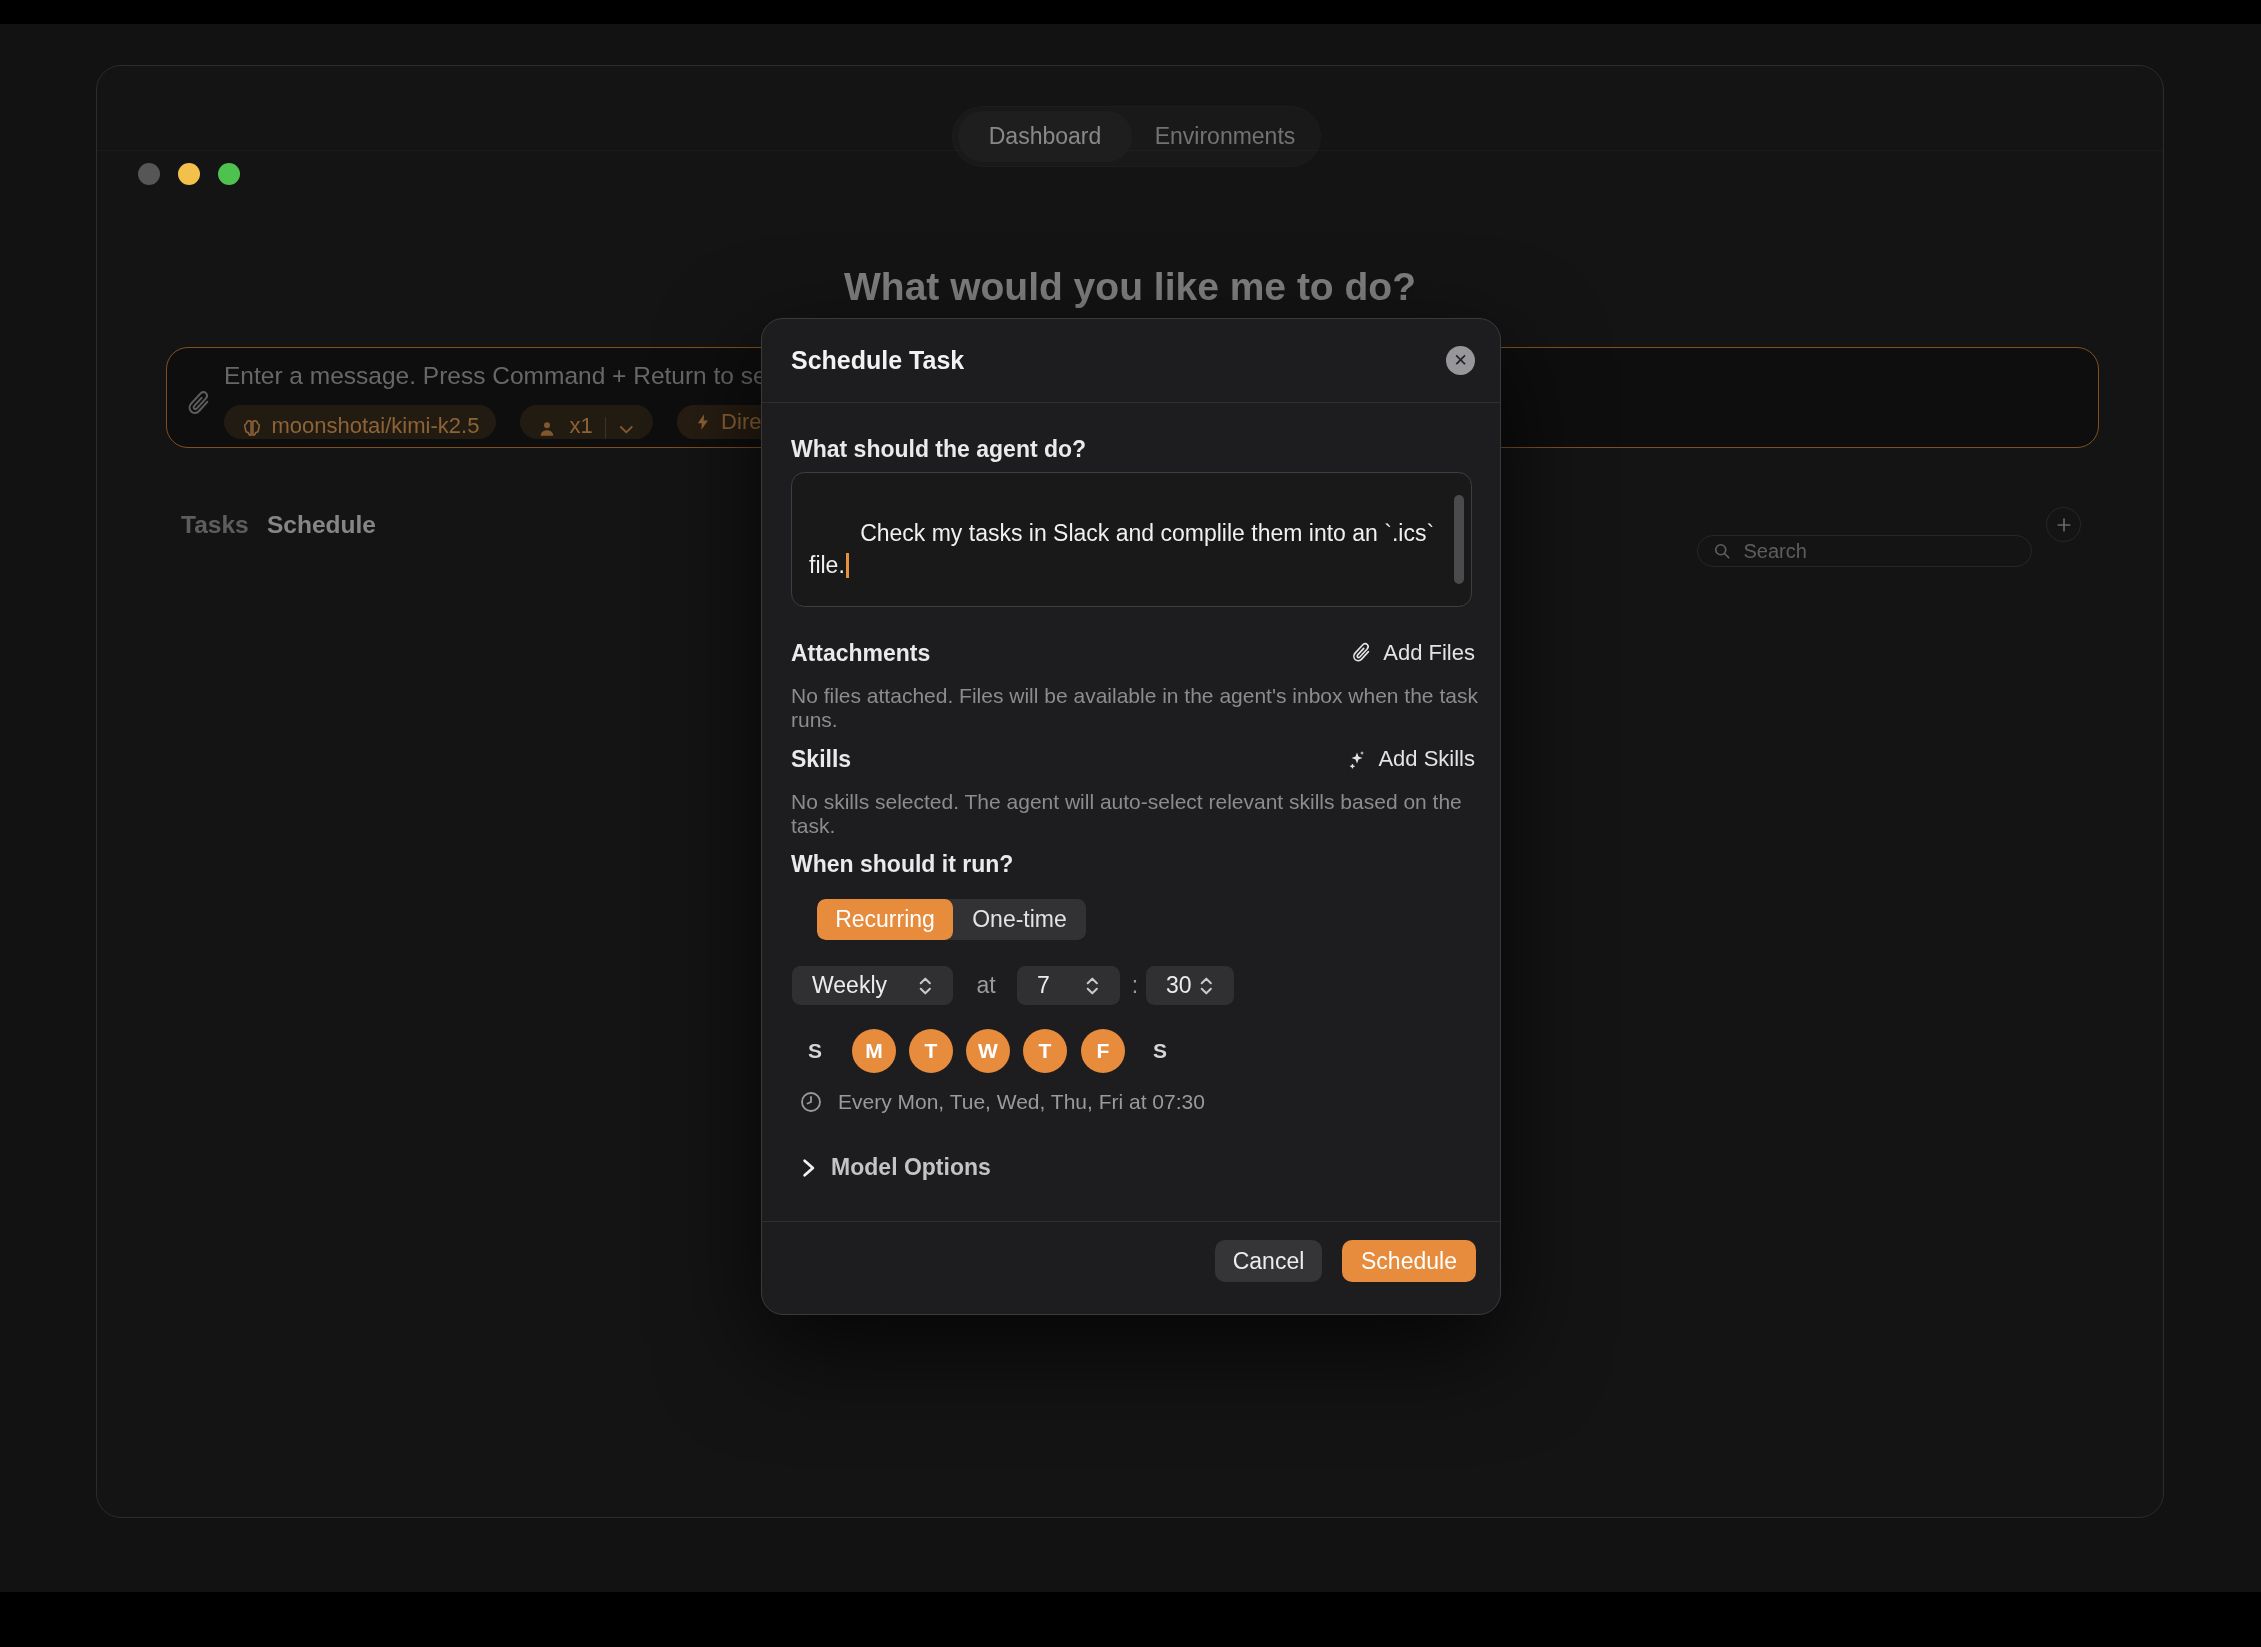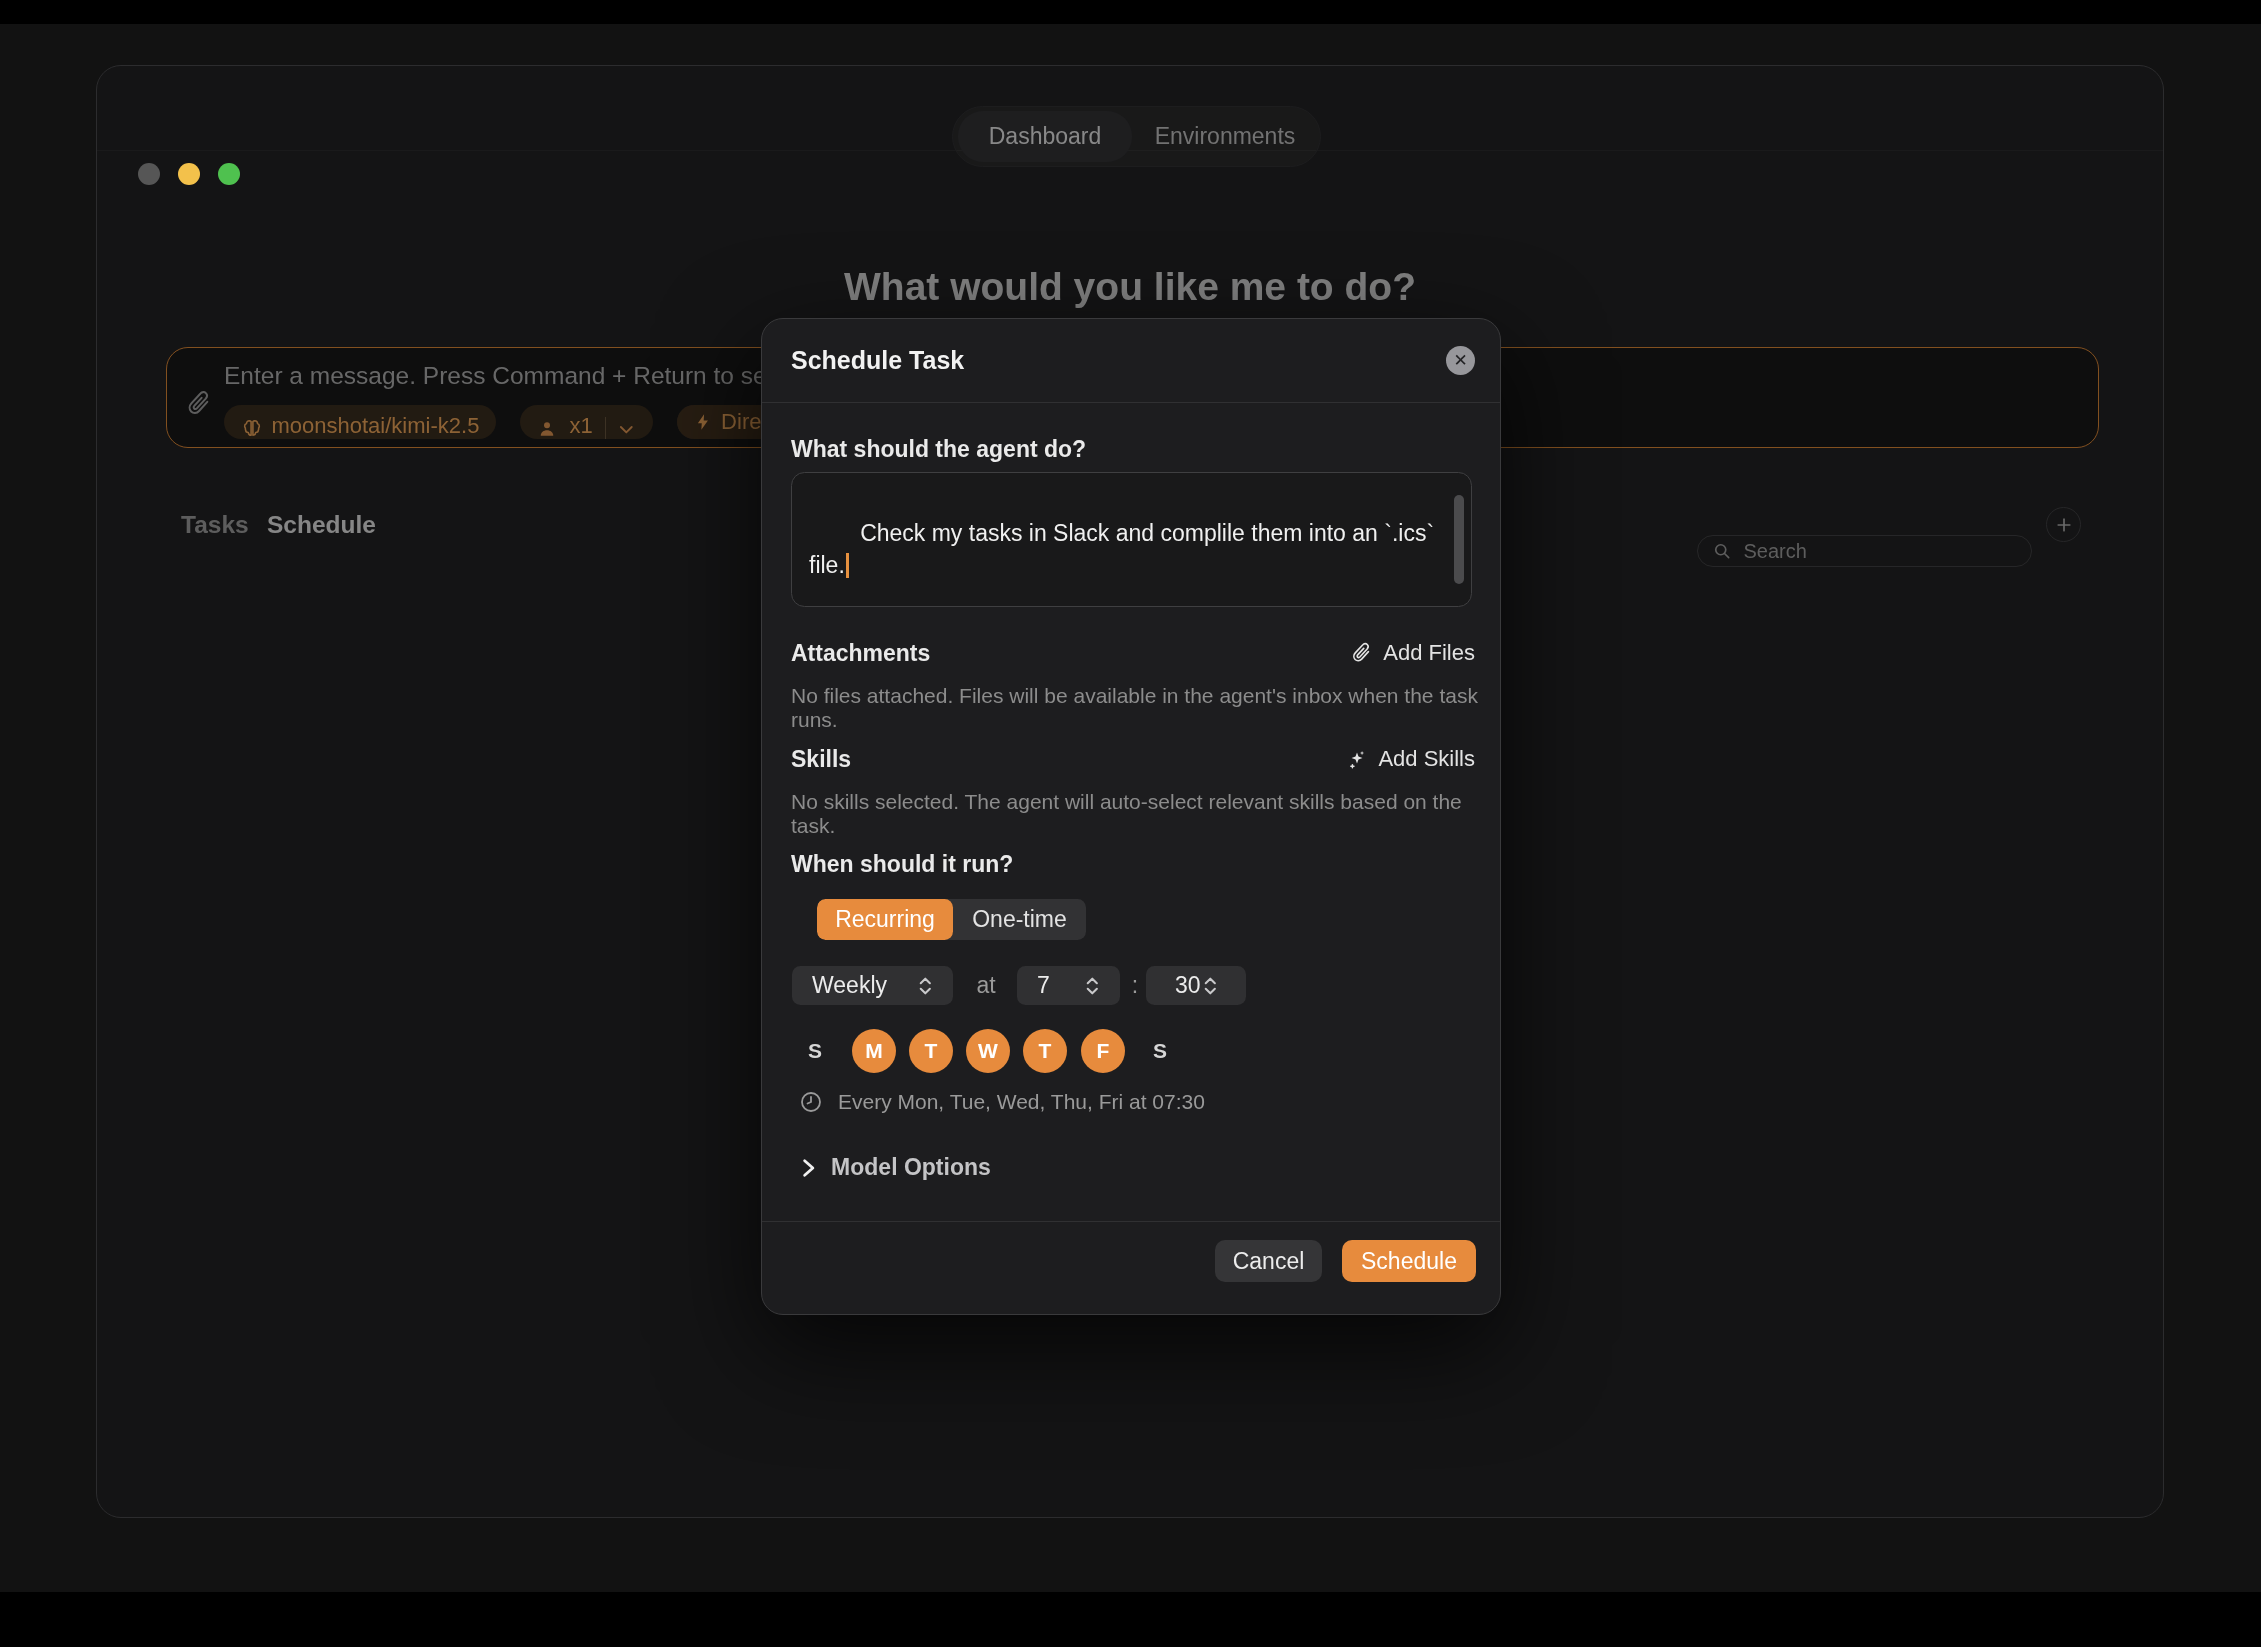--- a/index.html
+++ b/index.html
@@ -268,21 +268,21 @@
       <div class="select" style="left:255px; width:103px;">
         <span>7</span>
         <span>
           <svg width="18.6" height="22" viewBox="0 0 20 24" fill="none" stroke="#c9c9cb" stroke-width="2.2" stroke-linecap="round" stroke-linejoin="round">
             <polyline points="5,9 10,4 15,9"></polyline>
               <polyline points="5,15 10,20 15,15"></polyline>
           </svg>
         </span>
       </div>
       <div class="freq-sep" style="left:363px; width:20px;">:</div>
-      <div class="select" style="left:384px; width:100px;justify-content:center;">
+      <div class="select" style="left:384px; width:88px;">
         <span>30</span>
         <span>
           <svg width="18.6" height="22" viewBox="0 0 20 24" fill="none" stroke="#c9c9cb" stroke-width="2.2" stroke-linecap="round" stroke-linejoin="round">
             <polyline points="5,9 10,4 15,9"></polyline>
               <polyline points="5,15 10,20 15,15"></polyline>
           </svg>
         </span>
       </div>
 
       <div class="day unsel" style="left:31px;">S</div>

